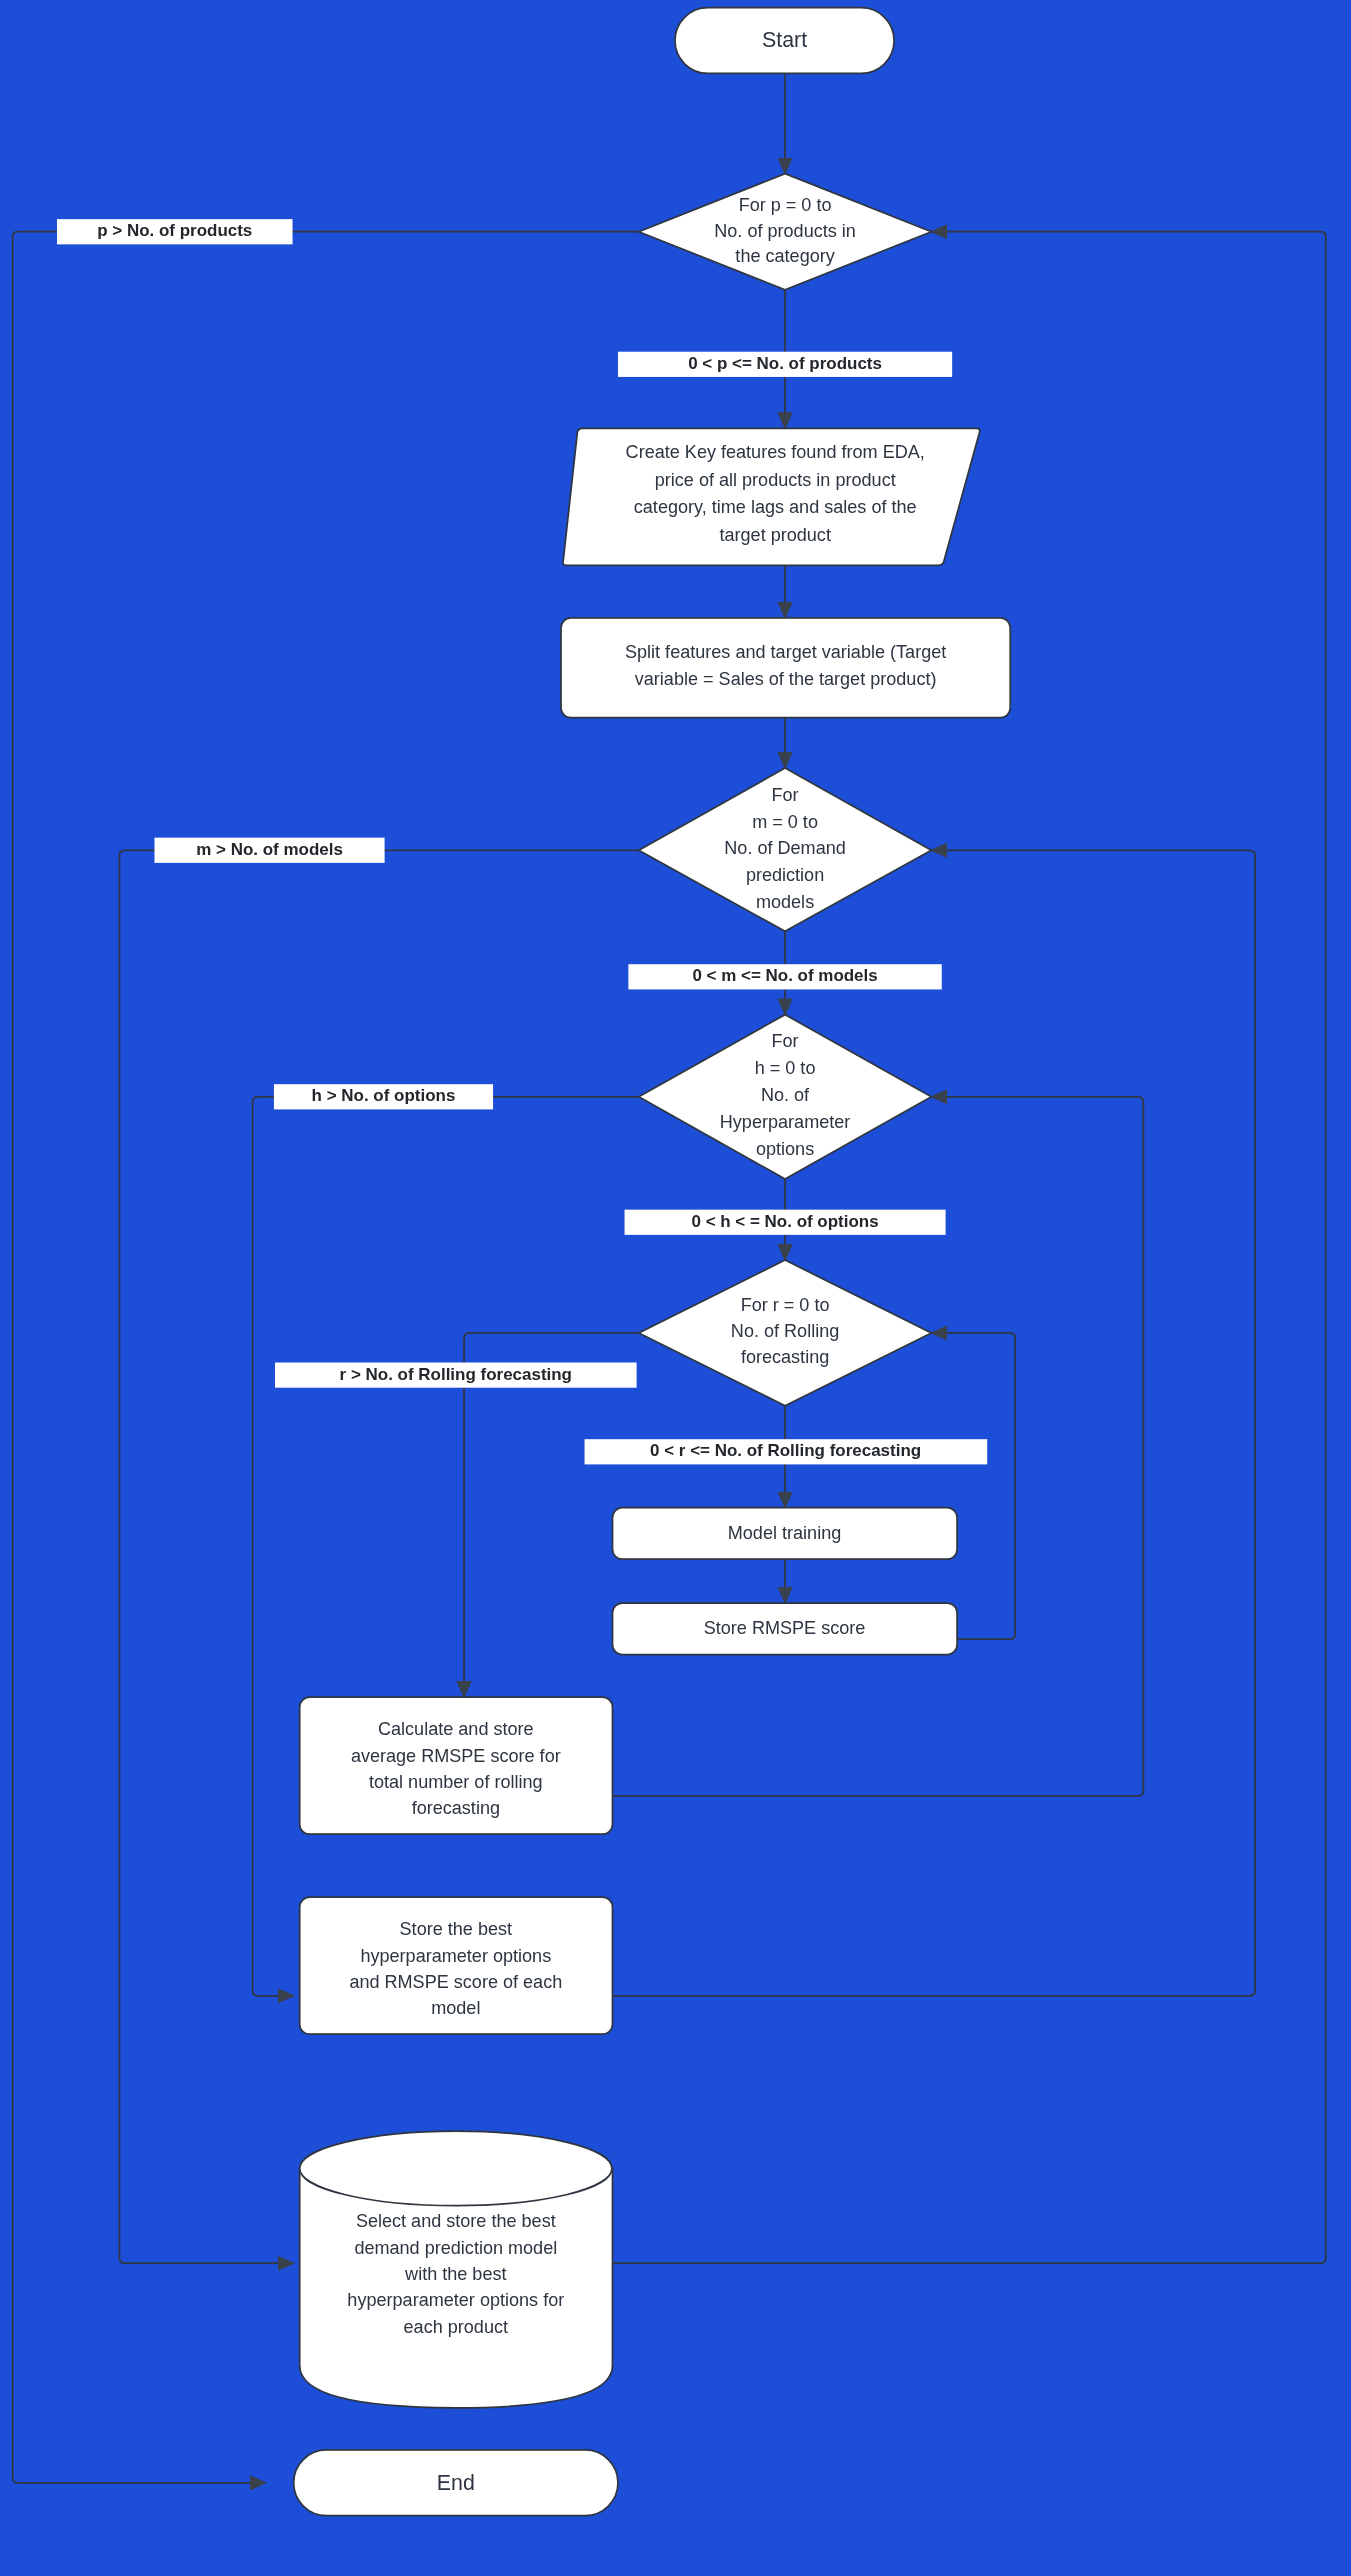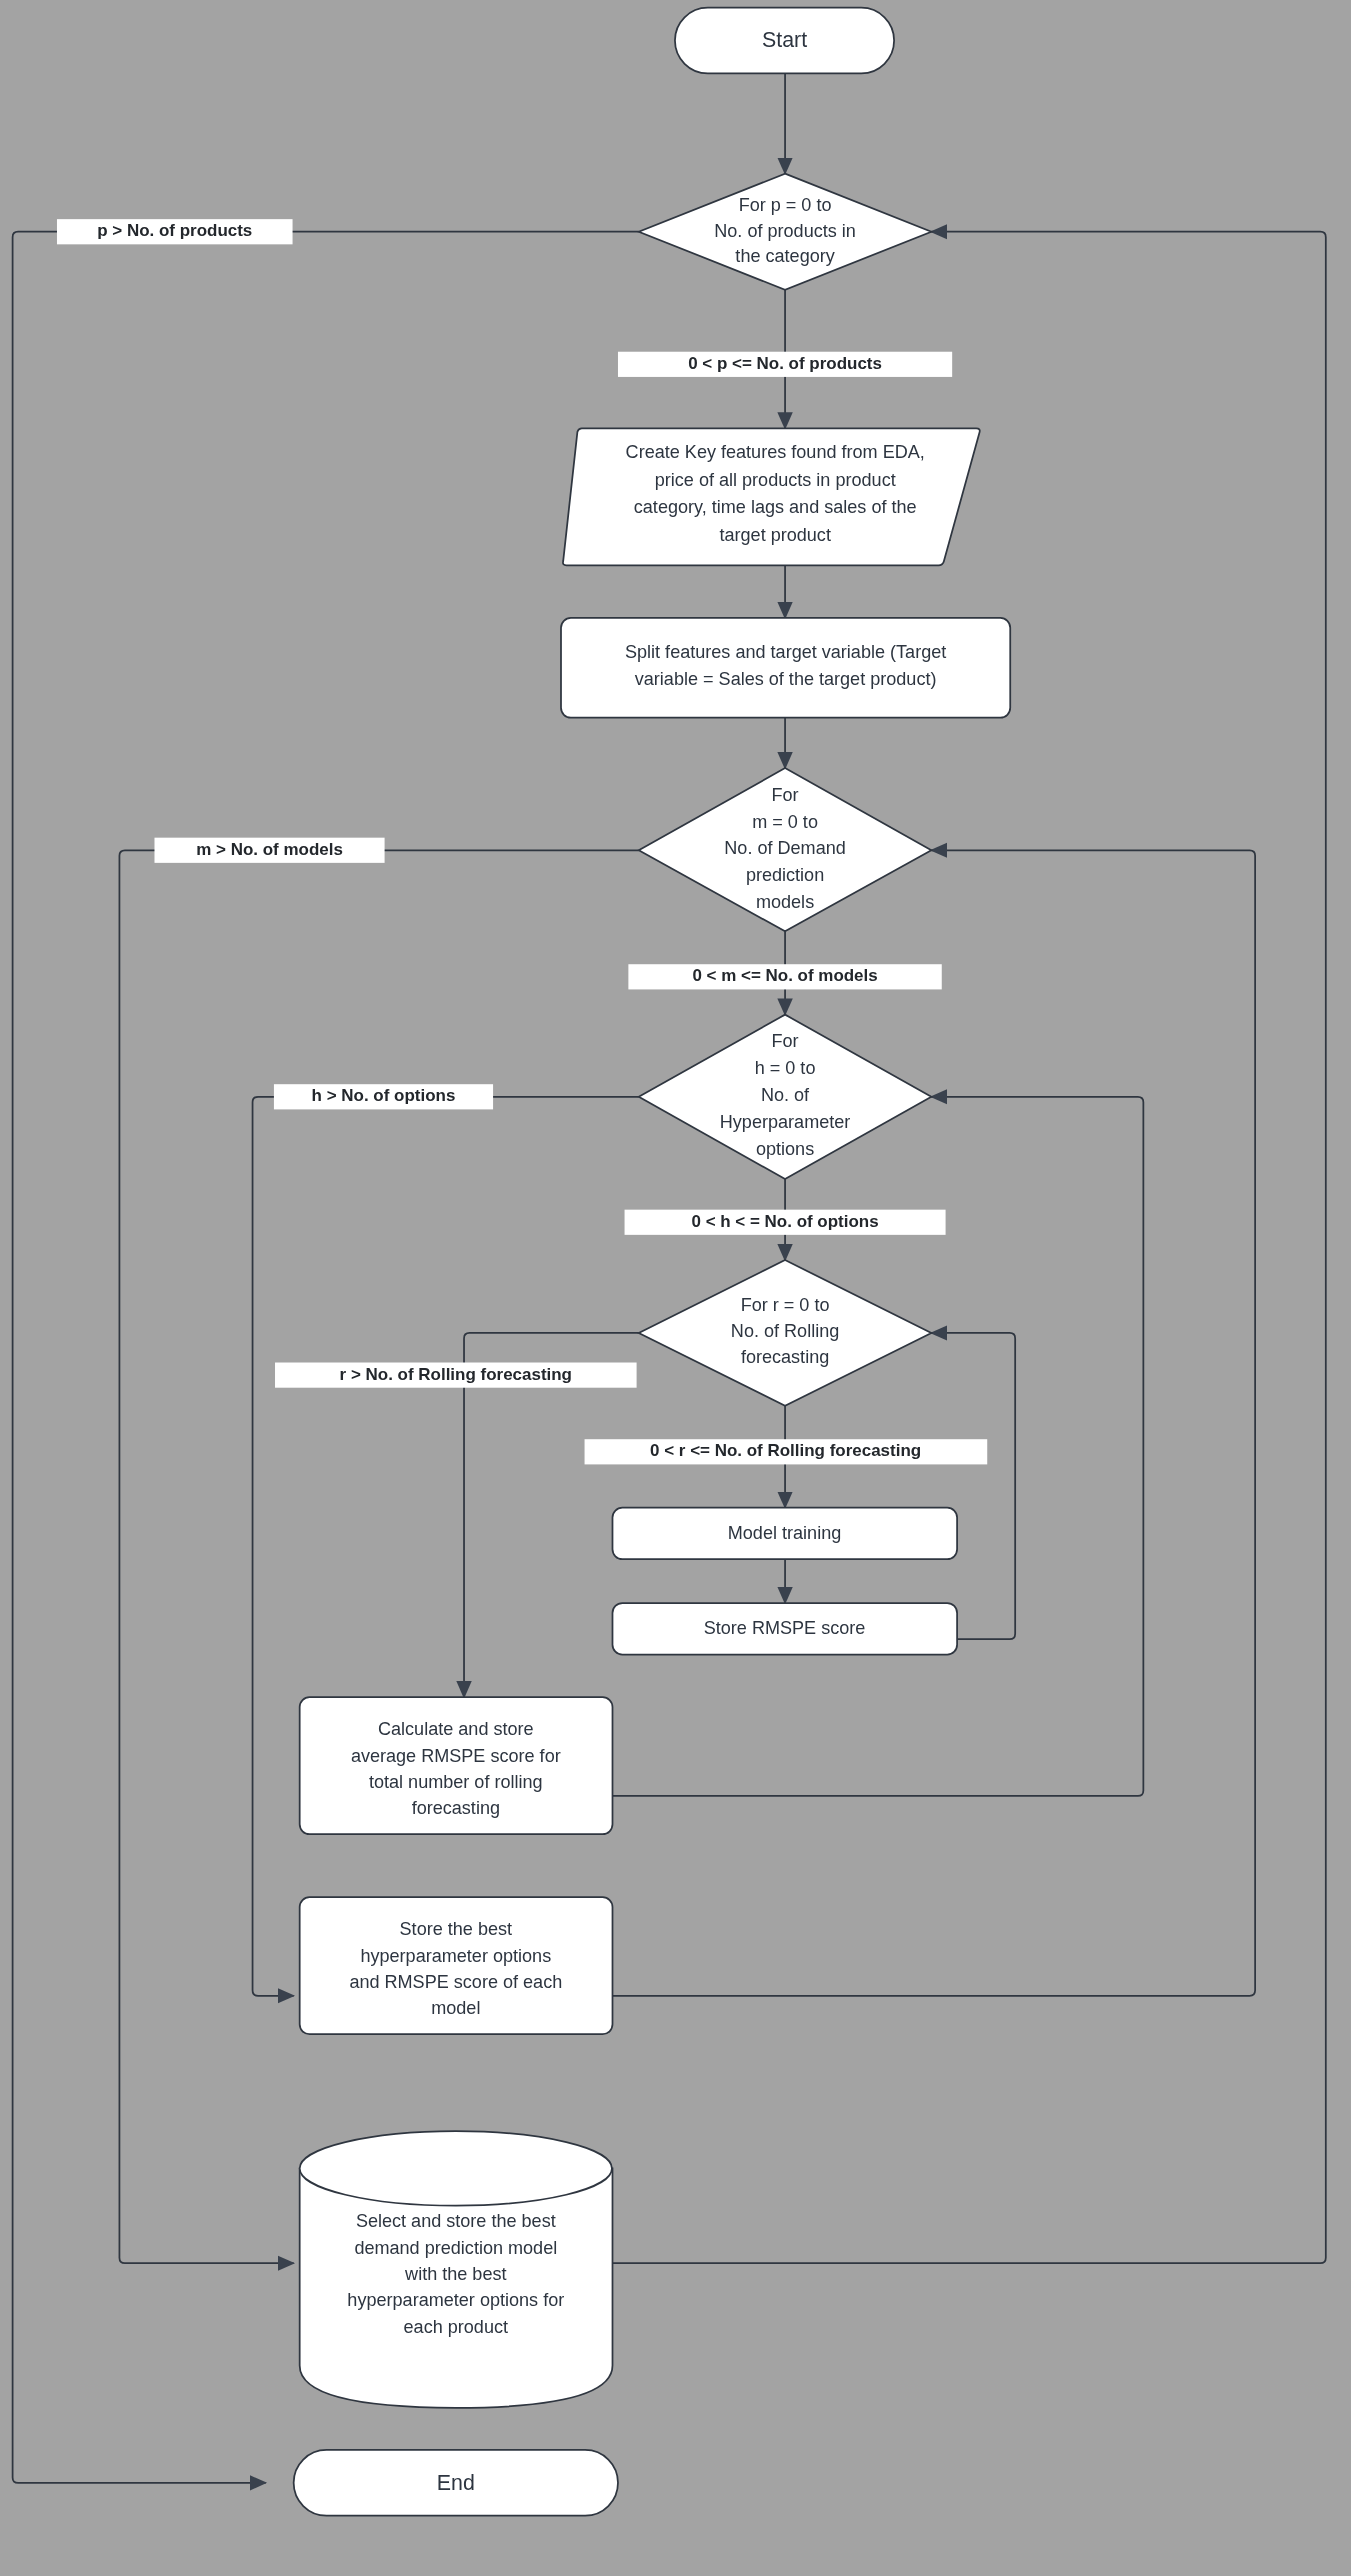--- a/index.html
+++ b/index.html
@@ -1,17 +1,17 @@
 <!DOCTYPE html>
 <html style="font-size:8.8px"><head>
 <meta charset="utf-8">
 <style>
   html,body{margin:0;padding:0;background:#ffffff;}
   body{font-family:"Liberation Sans", sans-serif;}
-  #stage{position:relative;width:1351px;height:2576px;background:#a3a3a3;overflow:hidden;}
+  #stage{position:relative;width:1351px;height:2576px;background:#1d4ed8;overflow:hidden;}
   svg#flow{position:absolute;left:0;top:0;width:1351px;height:2576px;display:block;}
   .shape{fill:#ffffff;stroke:#2f3640;stroke-width:3.2;}
   .edge{fill:none;stroke:#2f3640;stroke-width:3.2;stroke-linejoin:round;stroke-linecap:butt;}
   .arrowhead{fill:#39414d;stroke:none;}
   .nodetext{fill:#2d3540;font-family:"Liberation Sans", sans-serif;font-size:33px;text-anchor:middle;dominant-baseline:middle;}
   .nodetext.big{font-size:39px;}
   .edgelabel{fill:#23272c;font-family:"Liberation Sans", sans-serif;font-size:31px;font-weight:bold;text-anchor:middle;dominant-baseline:middle;}
 </style>
 </head>
 <body>

